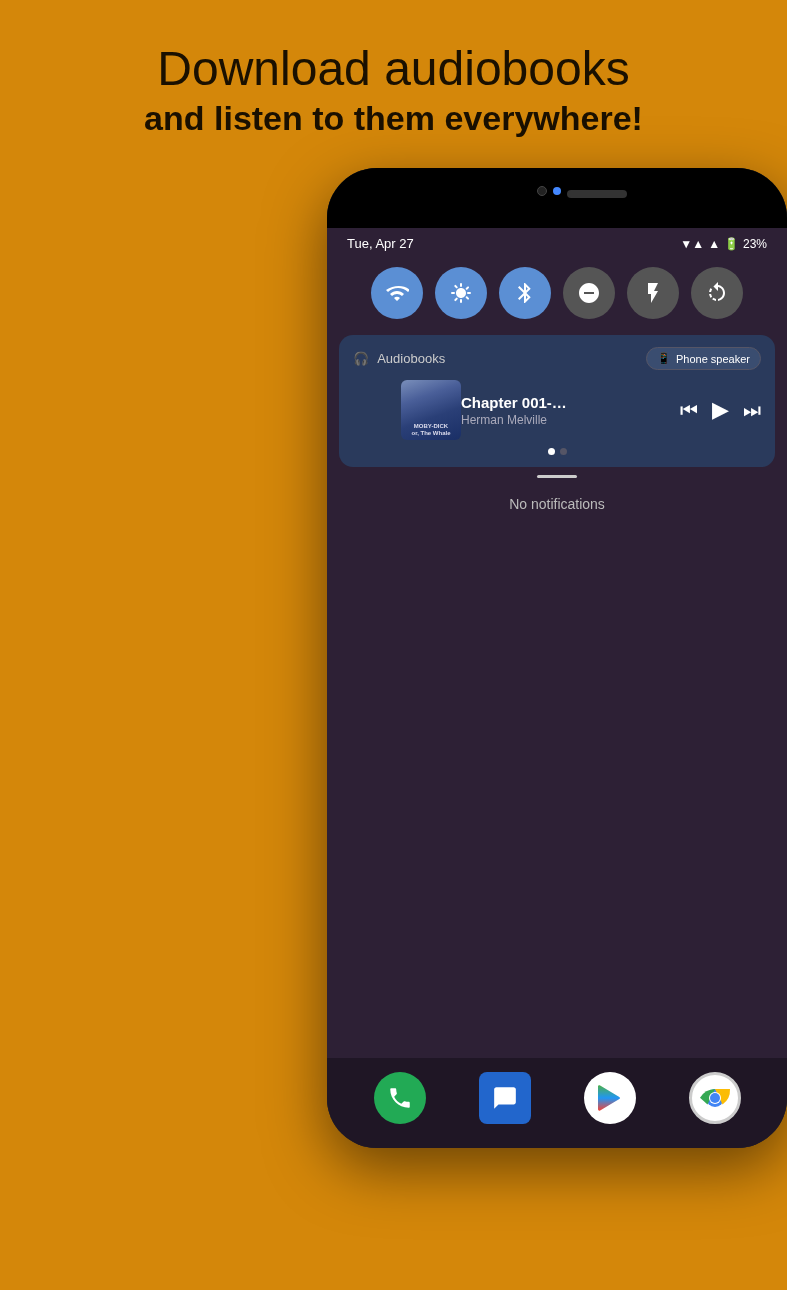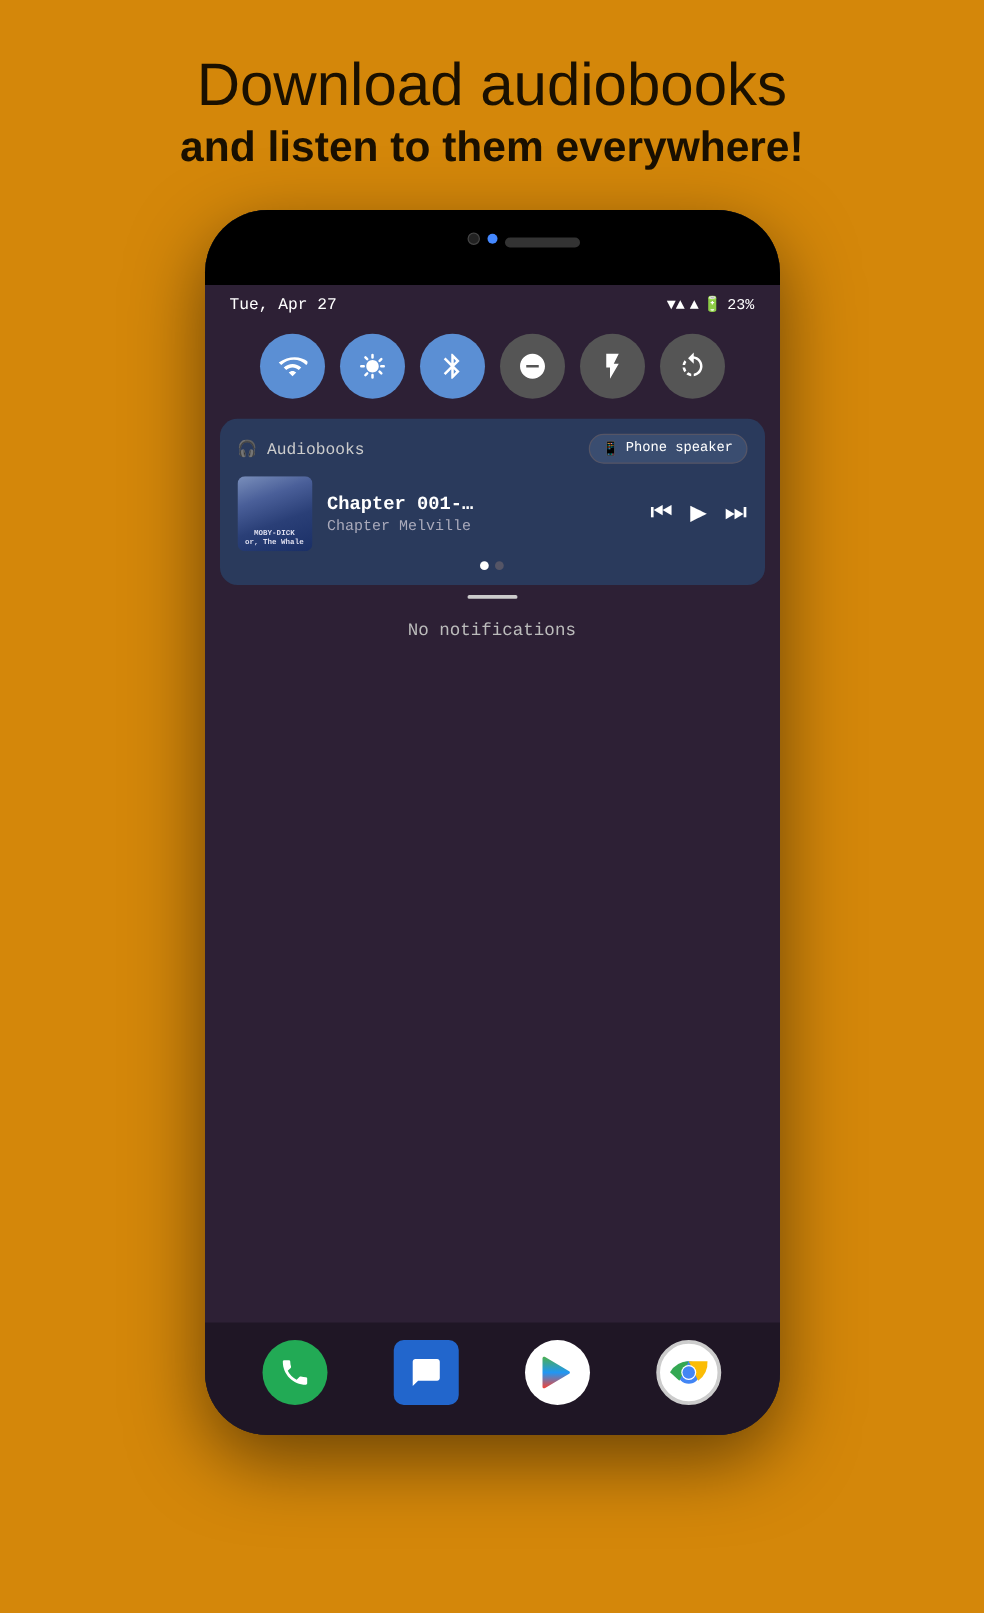--- a/index.html
+++ b/index.html
@@ -25,24 +25,23 @@
     }
     .header-line2 {
       font-size: 34px;
       font-weight: 900;
       line-height: 1.2;
     }
 
     
     .phone-wrapper {
       display: flex;
-      justify-content: center;
+      justify-content: flex-end;
       align-items: flex-start;
       position: relative;
-      font-family: Liberation Mono, monospace;
     }
 
     .phone-outer {
       width: 460px;
       height: 980px;
       background: #1a1a1a;
       border-radius: 50px;
       position: relative;
       box-shadow: 0 20px 60px rgba(0,0,0,0.5), inset 0 0 0 2px #333;
       overflow: hidden;
@@ -194,21 +193,21 @@
       color: #fff;
       font-size: 11px;
       padding: 4px 10px;
       display: flex;
       align-items: center;
       gap: 5px;
     }
     .notif-content {
       display: flex;
       align-items: center;
-      gap: 12px;
+      margin-left: 48px;
     }
     .book-cover {
       width: 60px;
       height: 60px;
       border-radius: 6px;
       background: linear-gradient(135deg, #8899bb 0%, #4455aa 40%, #223366 100%);
       display: flex;
       align-items: center;
       justify-content: center;
       font-size: 8px;
@@ -425,21 +424,21 @@
         <div class="notif-content">
 
           <div class="book-cover">
             <div class="book-cover-inner">
               <div class="book-title-text">MOBY-DICK<br>or, The Whale</div>
             </div>
           </div>
 
           <div class="notif-info">
             <div class="notif-chapter">Chapter 001-…</div>
-            <div class="notif-author">Chapter Melville</div>
+            <div class="notif-author">Herman Melville</div>
           </div>
 
           <div class="notif-controls">
             <span class="ctrl-btn">⏮</span>
             <span class="ctrl-btn ctrl-play">▶</span>
             <span class="ctrl-btn">⏭</span>
           </div>
         </div>
 
         <div class="notif-dots">

